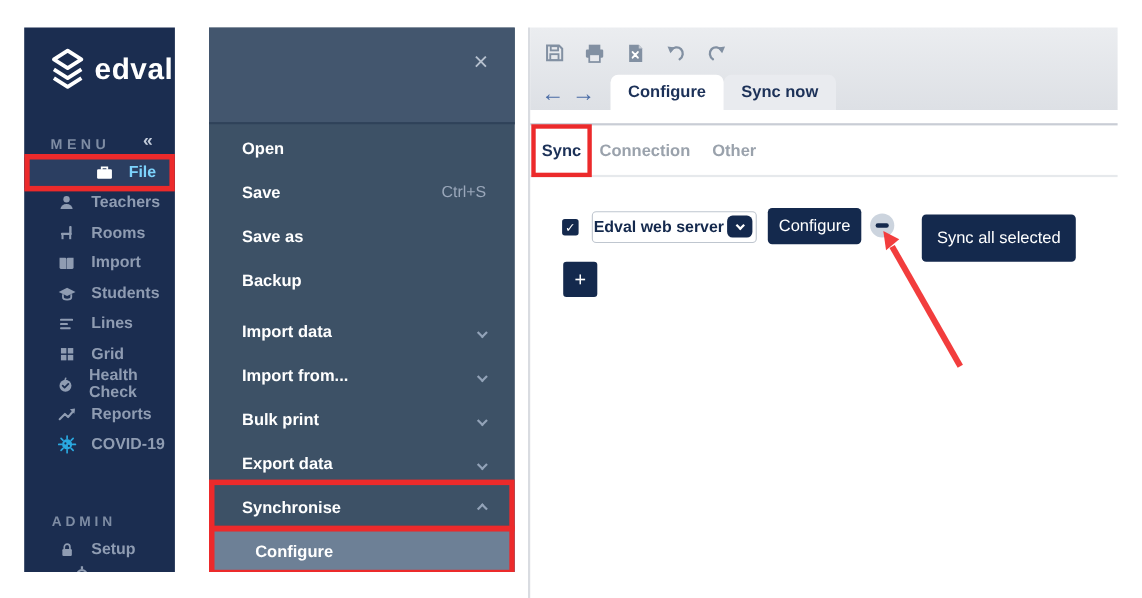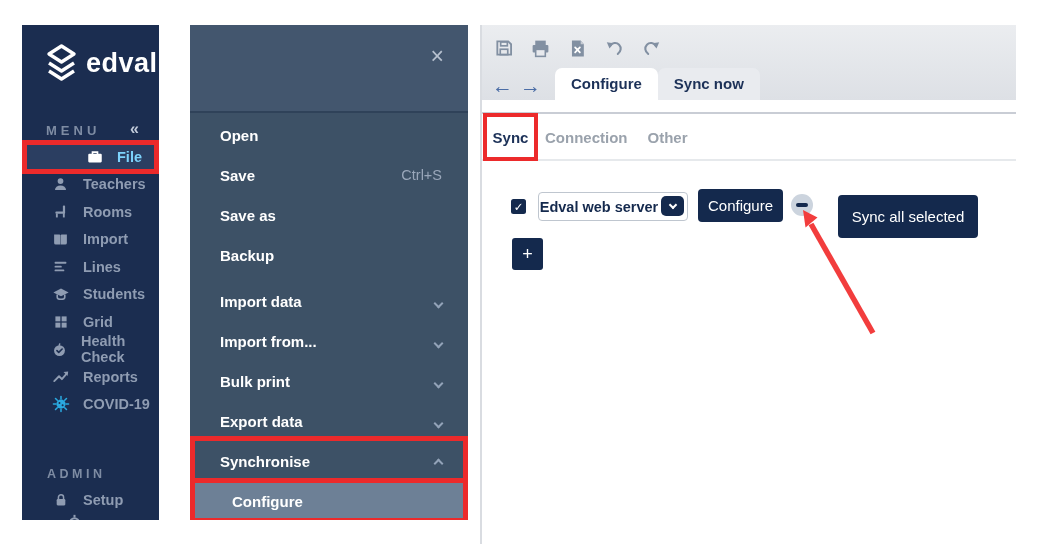--- a/index.html
+++ b/index.html
@@ -154,36 +154,36 @@
         <span class="nicon">
           <svg class="ic" width="17" height="17" viewBox="0 0 20 20">
               <path d="M2.5 4 h6 a1.3 1.3 0 0 1 1.3 1.3 V16 h-5.3 a2 2 0 0 1 -2 -2 z" fill="currentColor"></path>
               <path d="M17.5 4 h-6 a1.3 1.3 0 0 0 -1.3 1.3 V16 h5.3 a2 2 0 0 0 2 -2 z" fill="currentColor"></path>
             </svg>
         </span>
         <span class="lbl">Import</span>
       </div>
       <div class="nav-item">
         <span class="nicon">
+          <svg class="ic" width="18" height="18" viewBox="0 0 20 20">
+              <polygon points="10,4 18.5,8.2 10,12.4 1.5,8.2" fill="currentColor"></polygon>
+              <path d="M5.8 10.6 v3 a4.2 2.3 0 0 0 8.4 0 v-3" fill="none" stroke="currentColor" stroke-width="1.8"></path>
+            </svg>
+        </span>
+        <span class="lbl">Students</span>
+      </div>
+      <div class="nav-item">
+        <span class="nicon">
           <svg class="ic" width="17" height="17" viewBox="0 0 20 20">
               <rect x="3" y="4.5" width="14" height="2.2" rx="1" fill="currentColor"></rect>
               <rect x="3" y="9" width="8.5" height="2.2" rx="1" fill="currentColor"></rect>
               <rect x="3" y="13.5" width="11.5" height="2.2" rx="1" fill="currentColor"></rect>
             </svg>
         </span>
         <span class="lbl">Lines</span>
-      </div>
-      <div class="nav-item">
-        <span class="nicon">
-          <svg class="ic" width="18" height="18" viewBox="0 0 20 20">
-              <polygon points="10,4 18.5,8.2 10,12.4 1.5,8.2" fill="currentColor"></polygon>
-              <path d="M5.8 10.6 v3 a4.2 2.3 0 0 0 8.4 0 v-3" fill="none" stroke="currentColor" stroke-width="1.8"></path>
-            </svg>
-        </span>
-        <span class="lbl">Students</span>
       </div>
       <div class="nav-item">
         <span class="nicon">
           <svg class="ic" width="16" height="16" viewBox="0 0 20 20">
               <rect x="3" y="3" width="6.2" height="6.2" fill="currentColor"></rect>
               <rect x="10.8" y="3" width="6.2" height="6.2" fill="currentColor"></rect>
               <rect x="3" y="10.8" width="6.2" height="6.2" fill="currentColor"></rect>
               <rect x="10.8" y="10.8" width="6.2" height="6.2" fill="currentColor"></rect>
             </svg>
         </span>

